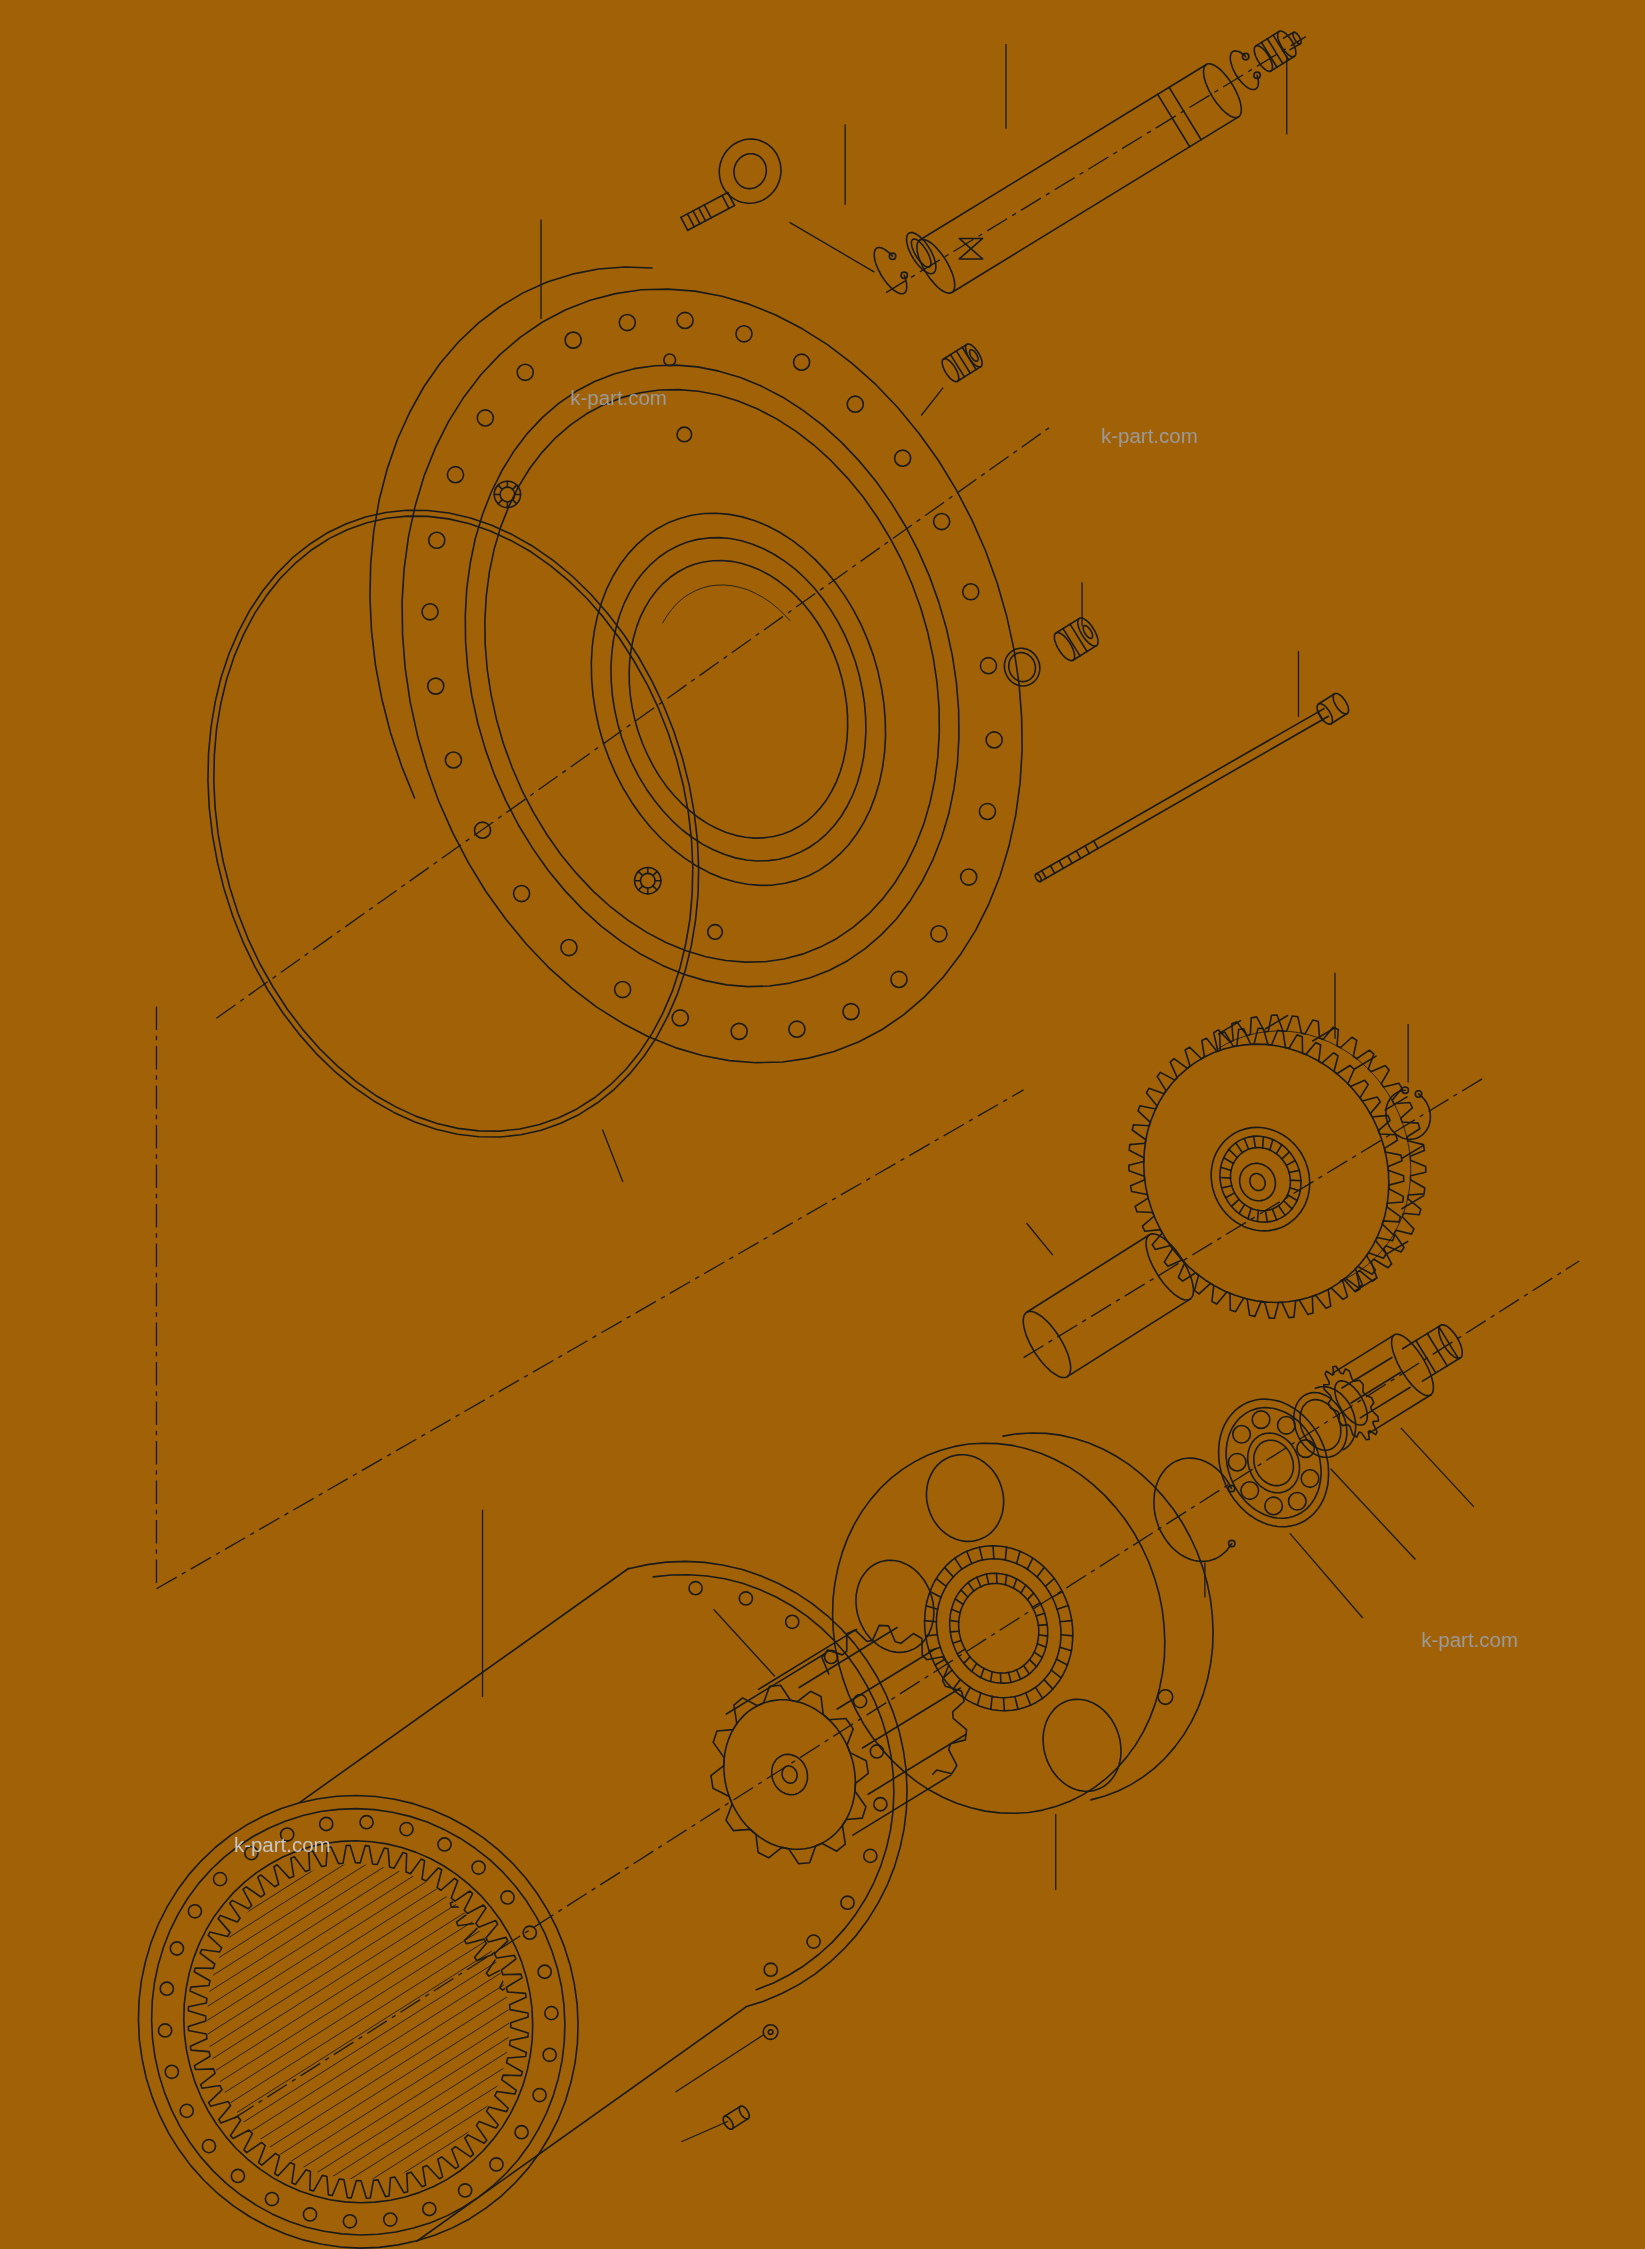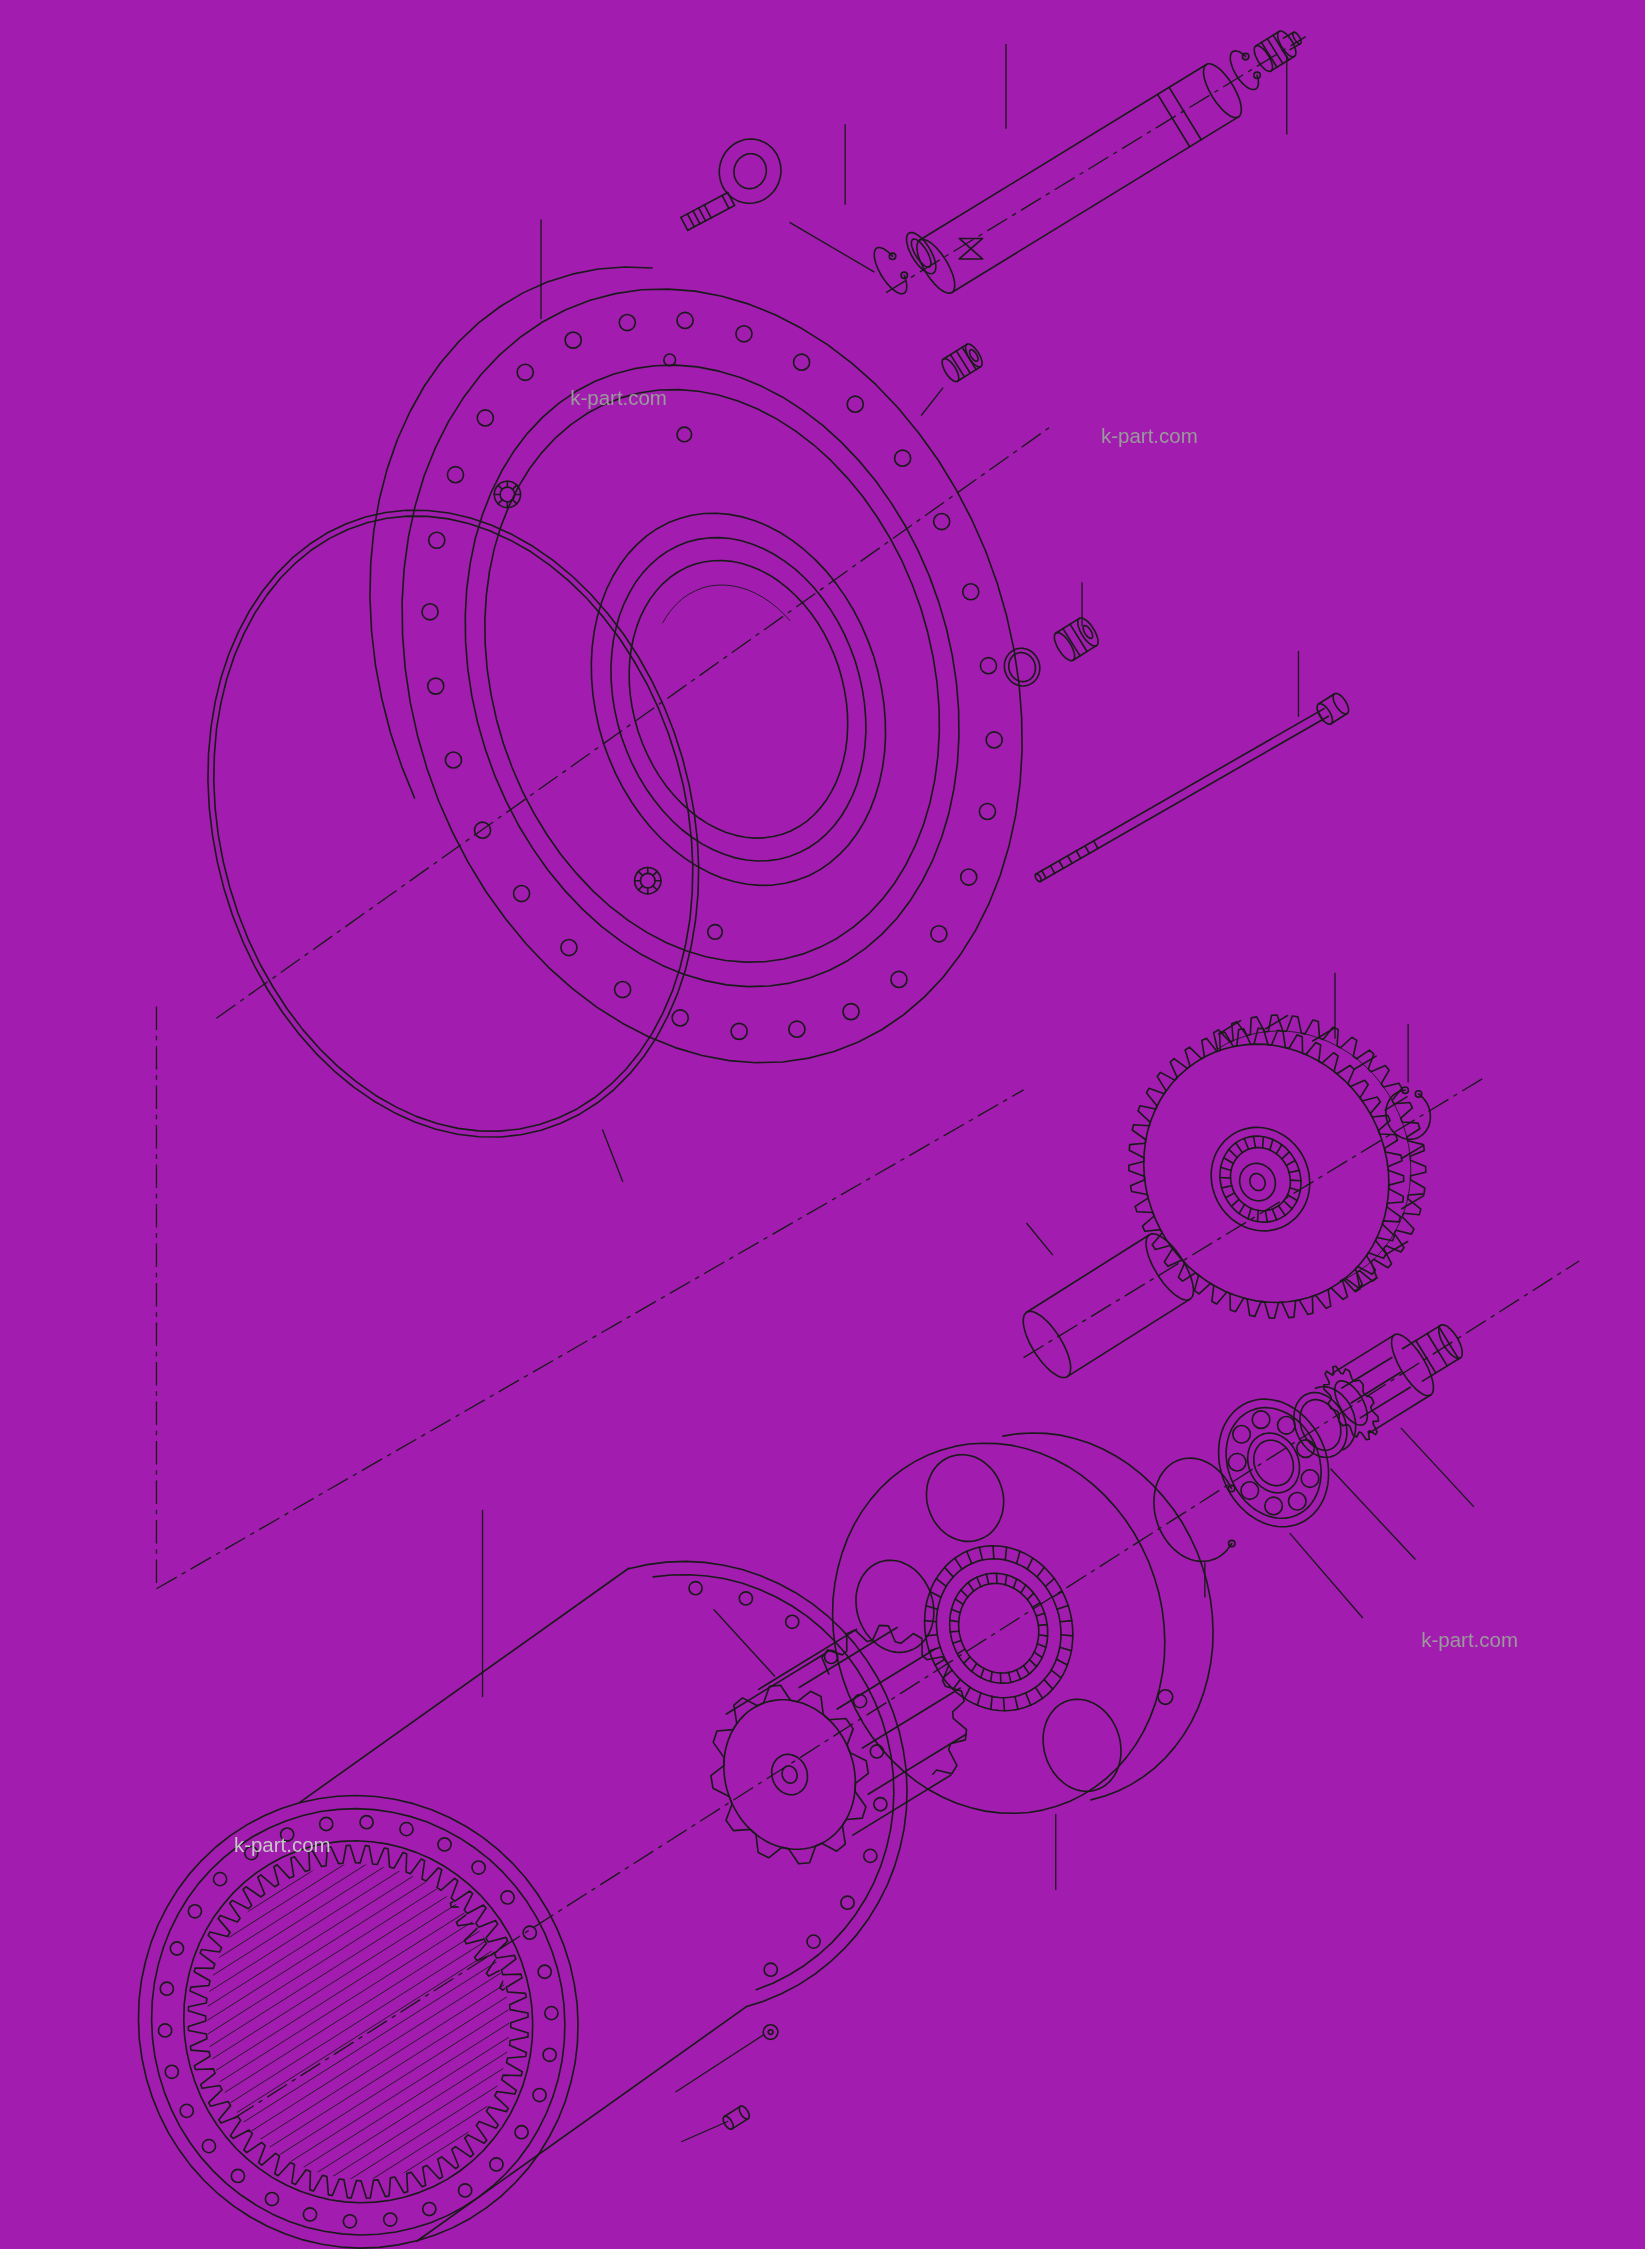--- a/index.html
+++ b/index.html
@@ -1,16 +1,16 @@
 <!DOCTYPE html>
 <html style="font-size:12.4px"><head>
 <meta charset="utf-8">
 <style>
   html,body{margin:0;padding:0;background:#ffffff;}
-  .page{position:relative;width:1645px;height:2250px;background:#a21caf;overflow:hidden;}
+  .page{position:relative;width:1645px;height:2250px;background:#a16207;overflow:hidden;}
   svg{display:block}
   .ln{fill:none;stroke:#1a1a1a;stroke-width:1.1;stroke-linecap:round;stroke-linejoin:round}
   .lnThin{fill:none;stroke:#1a1a1a;stroke-width:0.6}
   .cl{fill:none;stroke:#1a1a1a;stroke-width:0.9;stroke-dasharray:16 4 3 4}
   .ld{fill:none;stroke:#1a1a1a;stroke-width:0.9}
   .wm{font-family:"Liberation Sans",sans-serif;font-size:14px;fill:#9a9a9a}
   .wm-faint{fill:#c6c6c6}
 </style>
 </head>
 <body>

